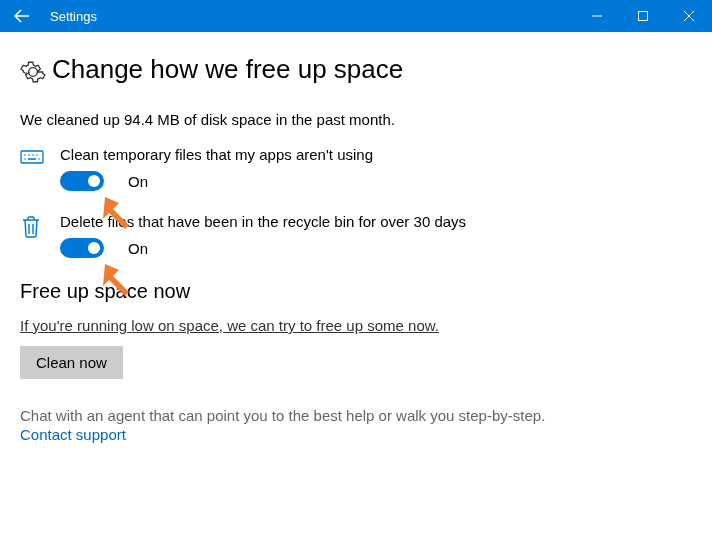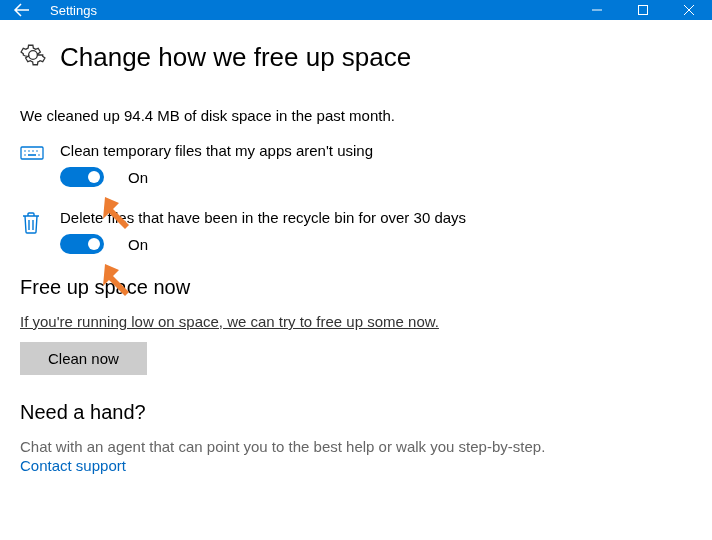--- a/index.html
+++ b/index.html
@@ -1,37 +1,37 @@
 <!DOCTYPE html>
 <html><head>
   <meta charset="utf-8">
   <style>
     * { margin: 0; padding: 0; box-sizing: border-box; }
     body { font-family: "Segoe UI", Tahoma, sans-serif; font-size: 14px; color: #000; background: #fff; width: 712px; height: 540px; overflow: hidden; position: relative; }
-    .titlebar { background: #0078d7; height: 20px; display: flex; align-items: center; color: #fff; }
+    .titlebar { background: #0078d7; height: 32px; display: flex; align-items: center; color: #fff; }
     .back-btn { width: 44px; height: 32px; display: flex; align-items: center; justify-content: center; cursor: pointer; }
     .title-text { font-size: 13px; flex: 1; padding-left: 6px; }
     .win-controls { display: flex; }
     .win-btn { width: 46px; height: 32px; display: flex; align-items: center; justify-content: center; cursor: pointer; }
     .content { padding: 22px 20px 0 20px; }
-    .header-row { display: flex; align-items: flex-start; gap: 14px; margin-bottom: 34px; }
+    .header-row { display: flex; align-items: flex-end; gap: 6px; margin-bottom: 26px; }
     .page-title { font-size: 26px; font-weight: 400; }
     .status-line { font-size: 15px; margin-bottom: 18px; }
     .option-row { display: flex; align-items: flex-start; gap: 16px; margin-bottom: 22px; }
     .option-icon { width: 24px; margin-top: 2px; color: #0078d7; flex-shrink: 0; }
     .option-body { flex: 1; }
     .option-label { font-size: 15px; margin-bottom: 8px; }
     .toggle-row { display: flex; align-items: center; gap: 24px; position: relative; }
     .toggle { width: 44px; height: 20px; border-radius: 10px; background: #0078d7; position: relative; cursor: pointer; }
     .toggle-knob { width: 12px; height: 12px; border-radius: 50%; background: #fff; position: absolute; right: 4px; top: 4px; }
     .toggle-state { font-size: 15px; }
     .section-title { font-size: 20px; font-weight: 400; margin-top: 10px; margin-bottom: 14px; }
     .section-text { font-size: 15px; margin-bottom: 12px; color: #333; text-decoration: underline; }
     .section-subtext { font-size: 15px; color: #666; margin-bottom: 2px; }
-    .action-btn { background: #ccc; border: none; padding: 8px 28px; font-size: 15px; font-family: inherit; cursor: pointer; margin-bottom: 16px; }
+    .action-btn { background: #ccc; border: none; padding: 8px 16px; font-size: 15px; font-family: inherit; cursor: pointer; margin-bottom: 28px; }
     .link { color: #0067c0; font-size: 15px; cursor: pointer; }
     .arrow-annotation { position: absolute; pointer-events: none; }
     .arrow1 { left: 97px; top: 195px; }
     .arrow2 { left: 97px; top: 262px; }
   </style>
 </head>
 <body>
 
 <div class="titlebar">
   <div class="back-btn">
@@ -107,21 +107,20 @@
           </div>
         <span class="toggle-state">On</span>
       </div>
     </div>
   </div>
 
   <h2 class="section-title">Free up space now</h2>
   <div class="section-text">If you're running low on space, we can try to free up some now.</div>
   <button class="action-btn">Clean now</button>
 
-  <h2 class="section-title">Need a hand?</h2>
   <div class="section-subtext">Chat with an agent that can point you to the best help or walk you step-by-step.</div>
   <div class="link">Contact support</div>
 </div>
 
 <svg class="arrow-annotation arrow1" width="40" height="40">
   <polygon points="2,2 16,8 10,14 26,30 22,34 6,18 0,24" fill="#ed7d31" transform="translate(6,0)"></polygon>
 </svg>
 <svg class="arrow-annotation arrow2" width="40" height="40">
   <polygon points="2,2 16,8 10,14 26,30 22,34 6,18 0,24" fill="#ed7d31" transform="translate(6,0)"></polygon>
 </svg>

